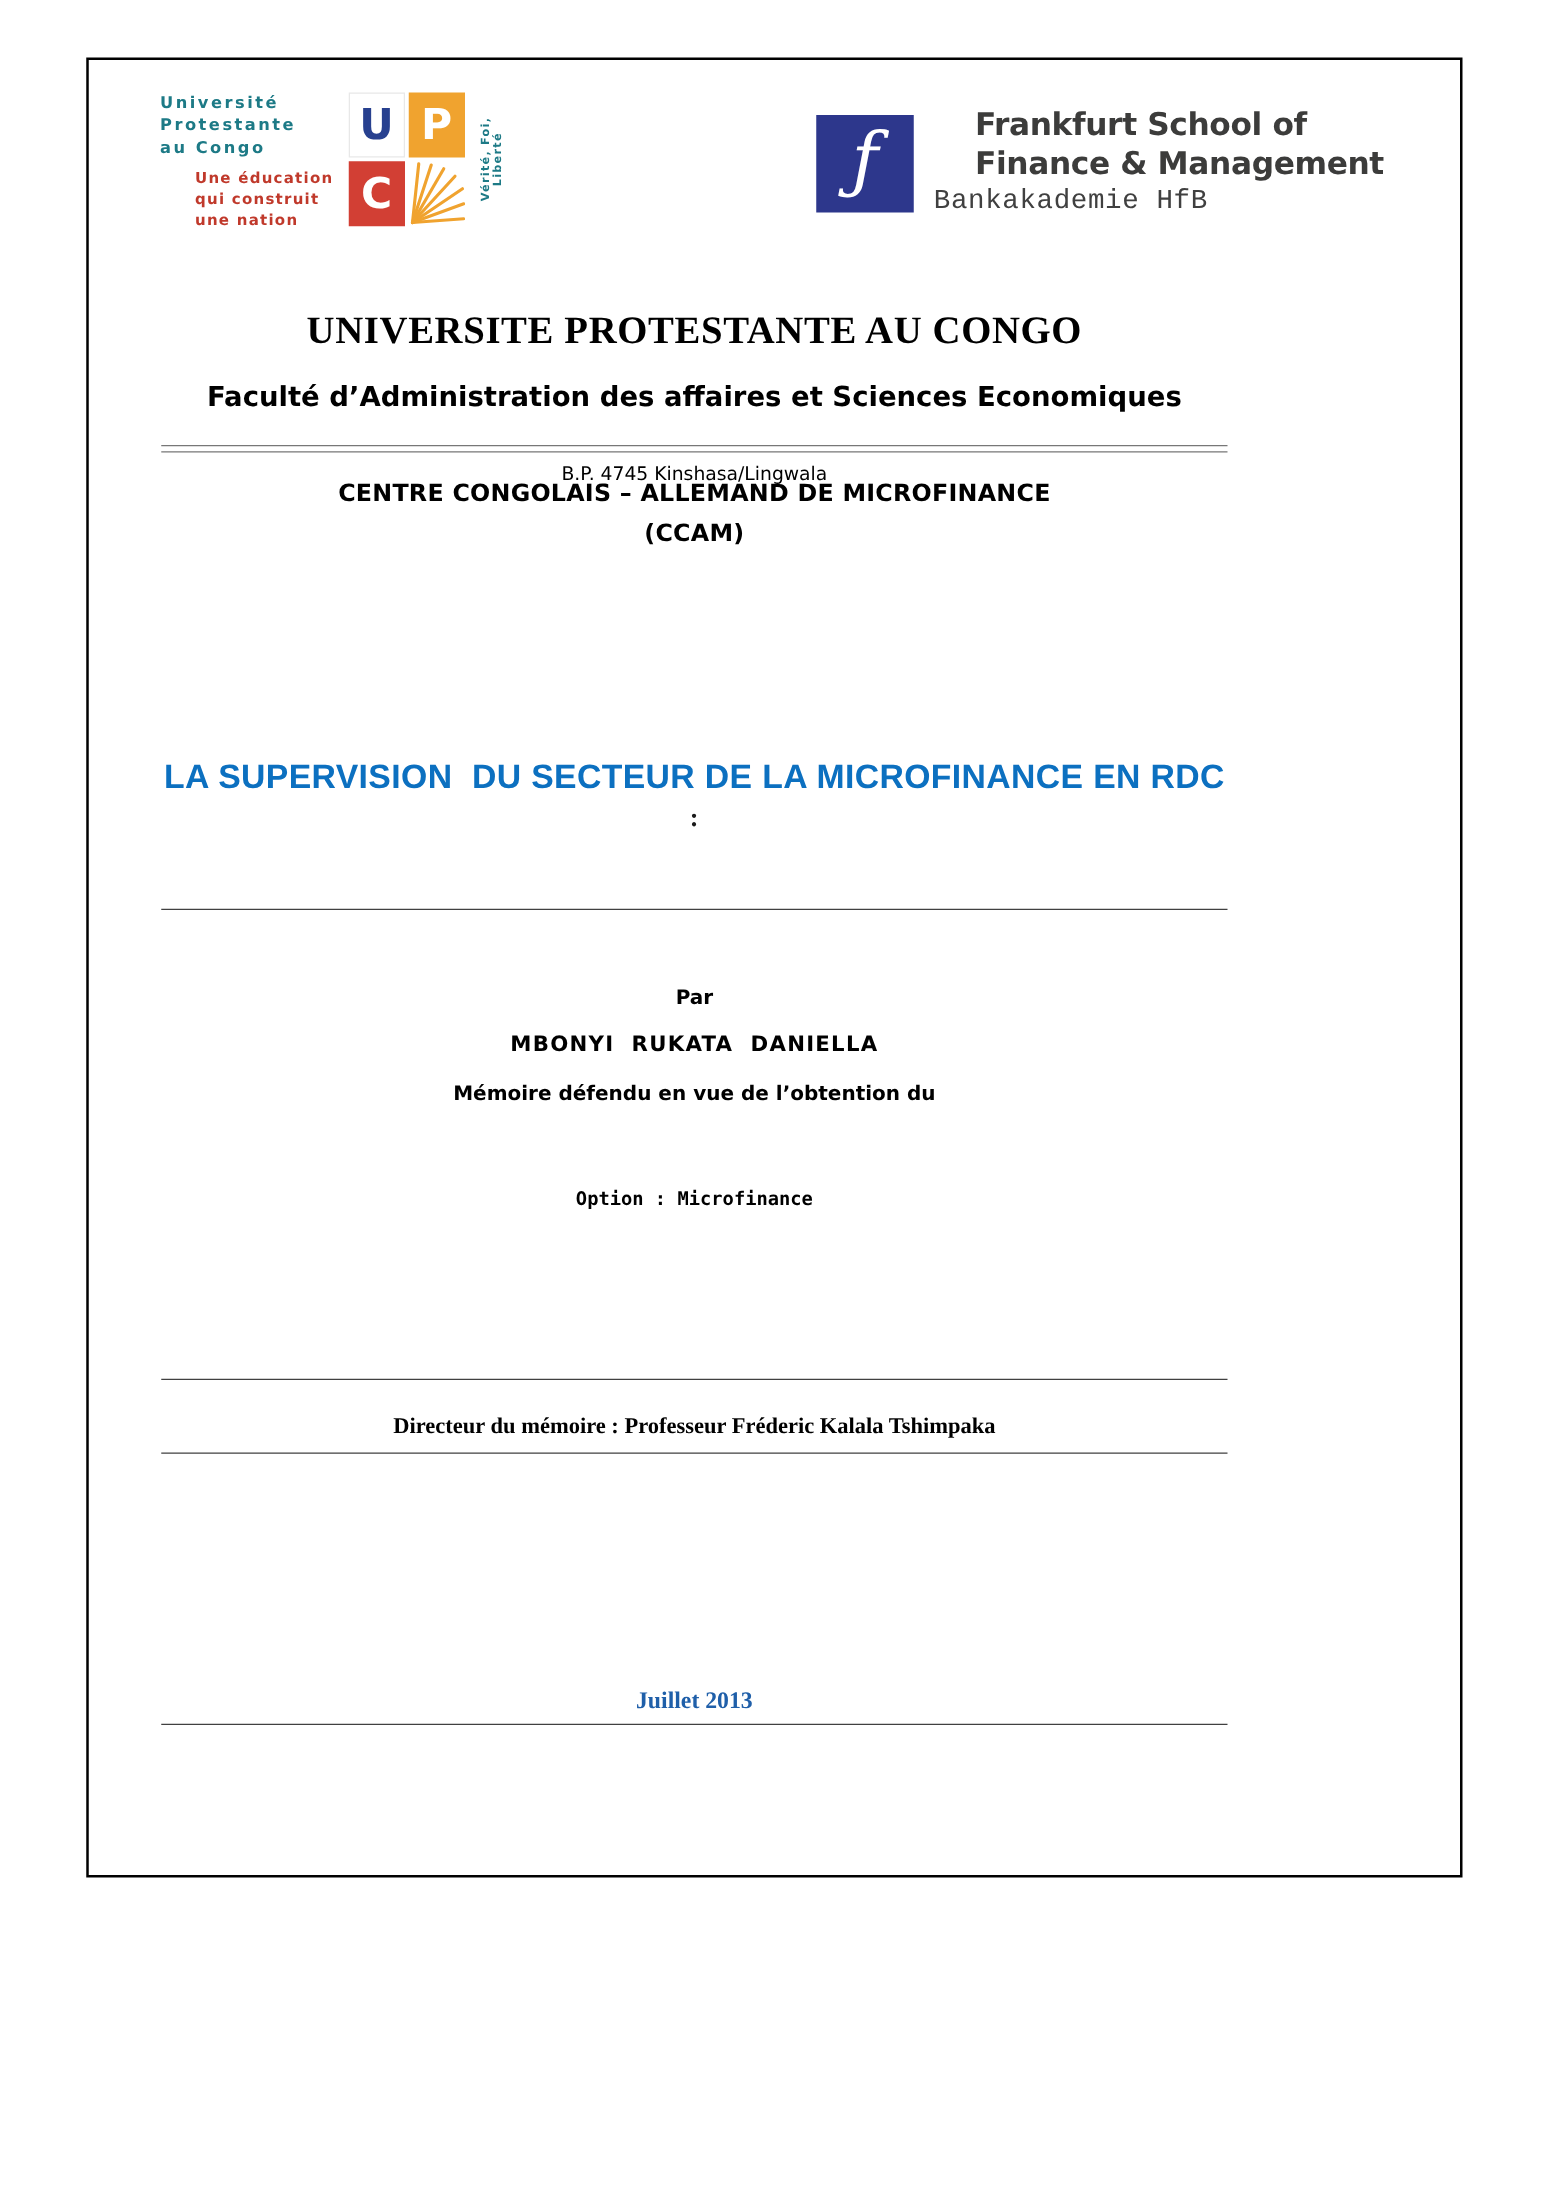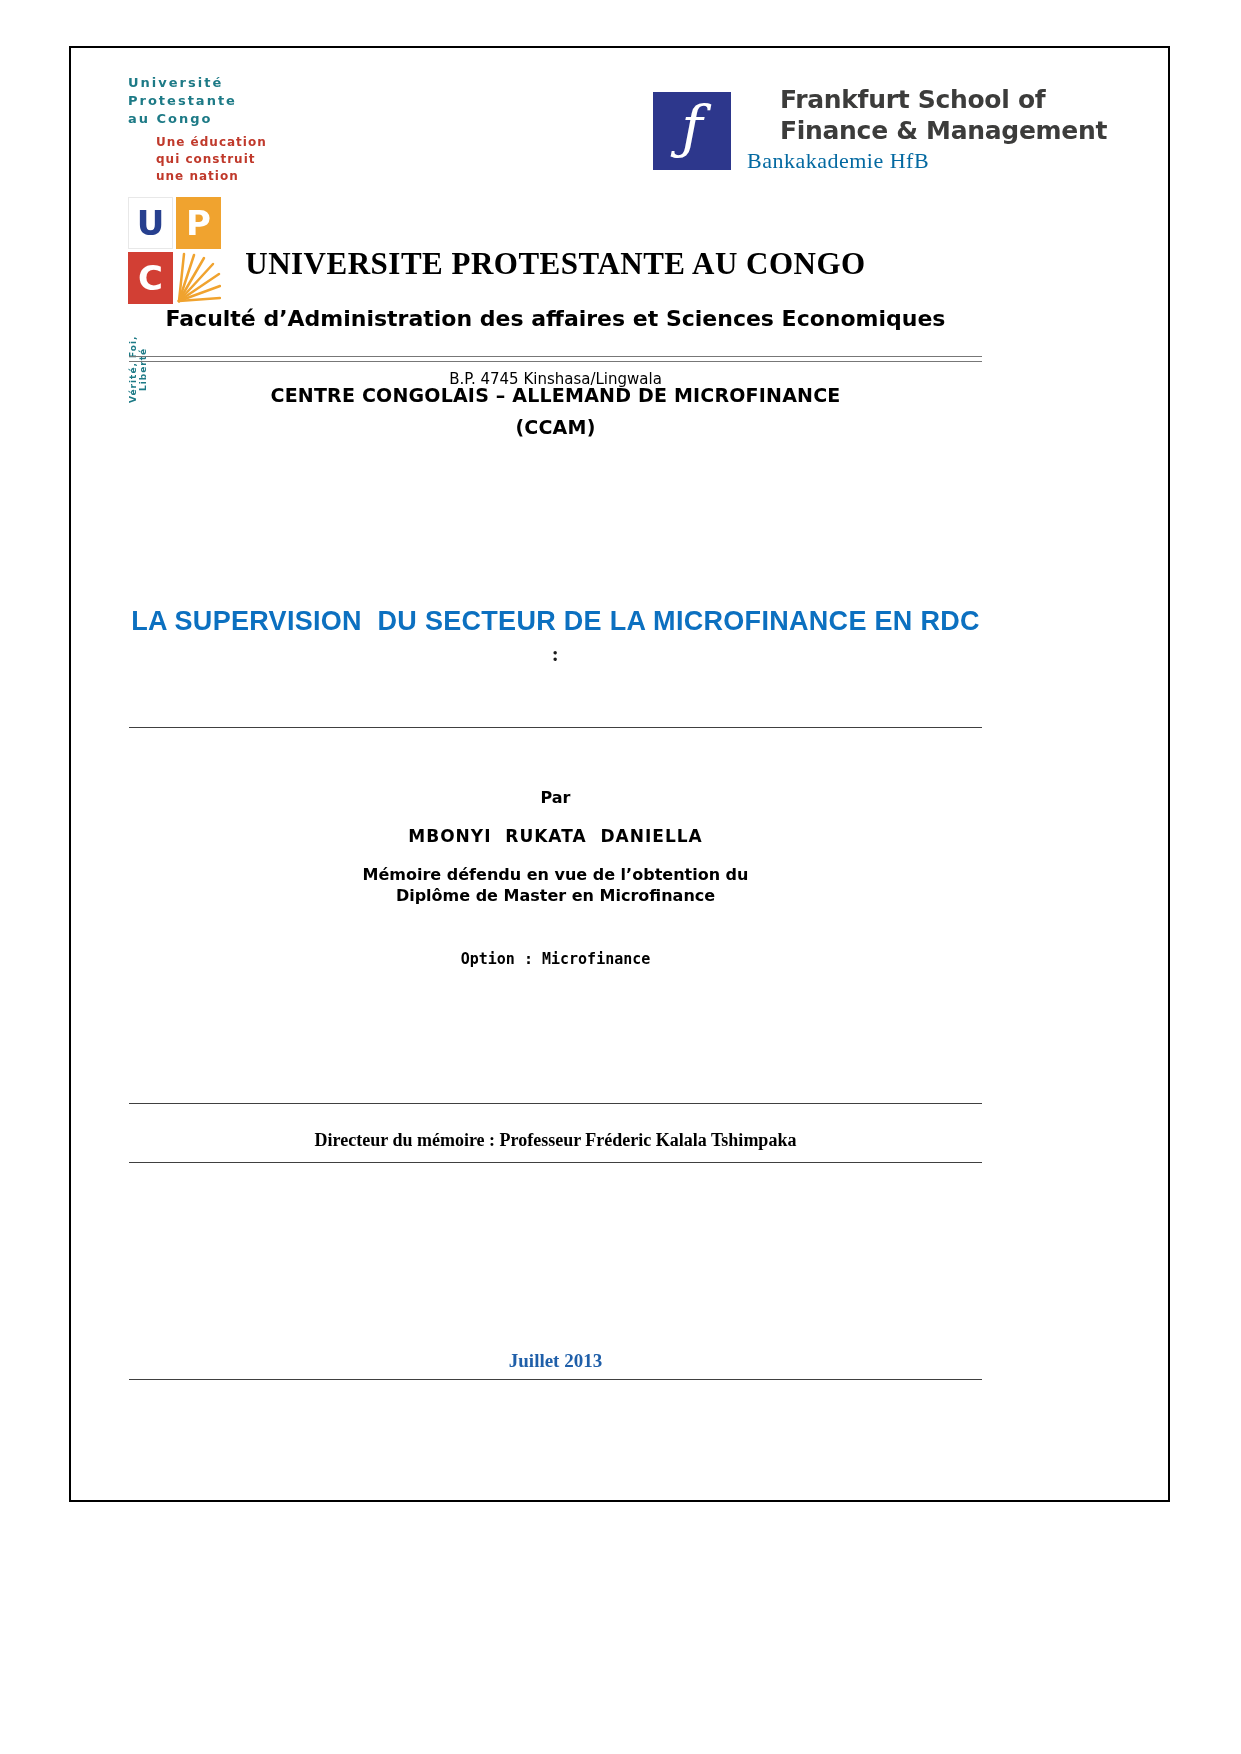--- a/index.html
+++ b/index.html
@@ -9,21 +9,21 @@
   .abs { position:absolute; }
   .frame { left:69px; top:46px; width:1101px; height:1456px; border:2px solid #000; }
 
   .col { left:129px; width:853px; text-align:center; }
   .pre { white-space:pre-wrap; }
 
   .rule { left:129px; width:853px; border-top:1px solid #404040; }
   .rule-double { border-top:1px solid #777; border-bottom:1px solid #777; height:6px; }
 
   
-  .upc-logo { left:128px; top:74px; display:flex; gap:12px; align-items:flex-start;flex-direction:column; }
+  .upc-logo { left:128px; top:74px; display:flex; gap:12px; align-items:flex-start; }
   .upc-name div { color:#1d7a86; font-weight:bold; font-size:13px; letter-spacing:2px; line-height:18px; }
   .upc-slogan { margin-top:6px;margin-left:28px; }
   .upc-slogan div { color:#c0392b; font-weight:bold; font-size:12px; letter-spacing:1px; line-height:17px; }
   .upc-grid { display:grid; grid-template-columns:45px 45px; grid-template-rows:52px 52px; gap:3px; }
   .upc-cell { display:flex; align-items:center; justify-content:center;
               font-weight:bold; font-size:34px; font-family:"DejaVu Sans",sans-serif; }
   .upc-cell.u { background:#ffffff; color:#27408f; border:1px solid #e8e8e8; }
   .upc-cell.p { background:#f0a32f; color:#ffffff; }
   .upc-cell.c { background:#d23f34; color:#ffffff; }
   .upc-cell.s { background:#ffffff; }
@@ -31,22 +31,22 @@
                font-size:9px; font-weight:bold; color:#1d7a86; letter-spacing:1px; text-align:center; }
 
   
   .fs-logo { left:653px; top:84px; display:flex; gap:16px; align-items:flex-start; }
   .fs-mark { width:78px; height:78px; background:#2d378c; display:flex;
              align-items:center; justify-content:center; margin-top:8px; }
   .fs-f { color:#ffffff; font-family:"DejaVu Serif", serif; font-style:italic;
           font-size:58px; line-height:1; padding-bottom:8px; }
   .fs-line12 { font-size:25px; color:#3c3c3b; font-weight:bold; letter-spacing:-0.3px;
                line-height:31px; font-family:"DejaVu Sans", sans-serif;margin-left:33px; }
-  .fs-line3 { font-size:22px; color:#0369a1; line-height:30px; letter-spacing:0.5px;
-              font-family:Liberation Serif, serif; }
+  .fs-line3 { font-size:22px; color:#404040; line-height:30px; letter-spacing:0.5px;
+              font-family:Liberation Mono, monospace; }
 
   
   .university { top:246px; font-family:"Liberation Serif", serif; font-weight:bold;
                 font-size:31px; letter-spacing:0.5px; color:#000; }
   .faculty    { top:306px; font-family:"DejaVu Sans", sans-serif; font-weight:bold; font-size:22px; color:#000; }
   .address    { top:370px; font-size:15px; color:#000; }
   .centre     { font-weight:bold; font-size:19px; letter-spacing:0.2px; color:#000; }
 
   .thesis-title    { top:606px; font-family:"Liberation Sans", sans-serif; font-weight:bold;
                      font-size:27px; letter-spacing:0.3px; color:#0c70c0; }
@@ -126,21 +126,20 @@
   <div class="abs col centre" style="top:416px">(CCAM)</div>
 
   <div class="abs col thesis-title pre"><span>LA SUPERVISION  DU SECTEUR DE LA MICROFINANCE EN RDC</span><span class="colon"> :</span></div>
 
   <div class="abs rule" style="top:727px"></div>
 
   <div class="abs col par">Par</div>
   <div class="abs col author pre">MBONYI  RUKATA  DANIELLA</div>
   <div class="abs col memoire">
     <div>Mémoire défendu en vue de l’obtention du</div>
-    <div>Diplôme de Master en Microfinance</div>
   </div>
   <div class="abs col option">Option : Microfinance</div>
 
   <div class="abs rule" style="top:1103px"></div>
   <div class="abs col director">Directeur du mémoire : Professeur Fréderic Kalala Tshimpaka</div>
   <div class="abs rule" style="top:1162px"></div>
 
   <div class="abs col date">Juillet 2013</div>
   <div class="abs rule" style="top:1379px"></div>
 

